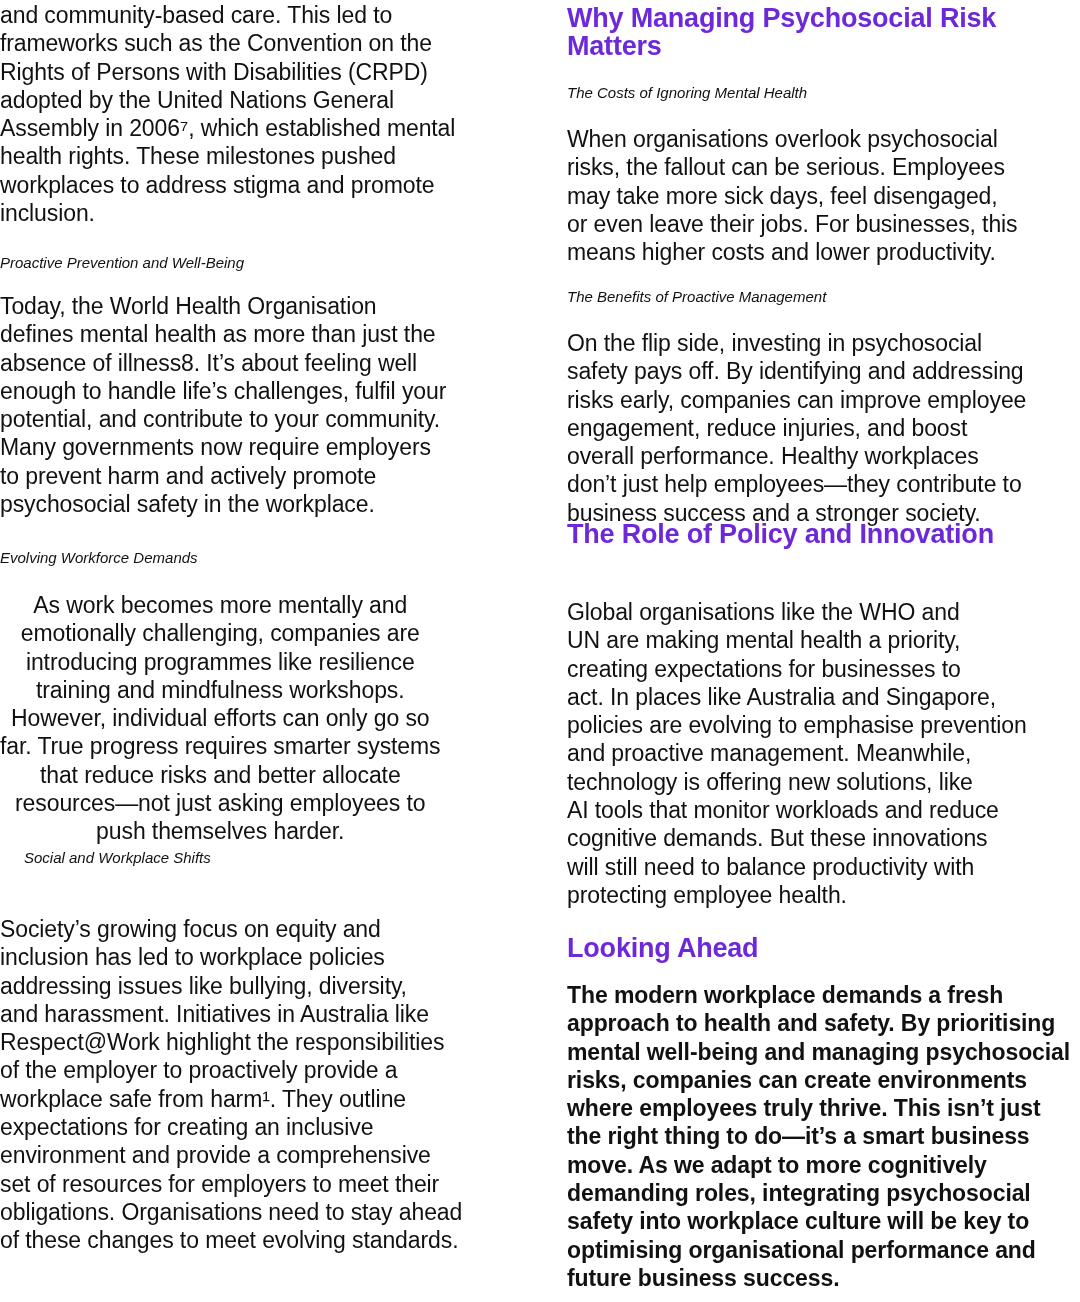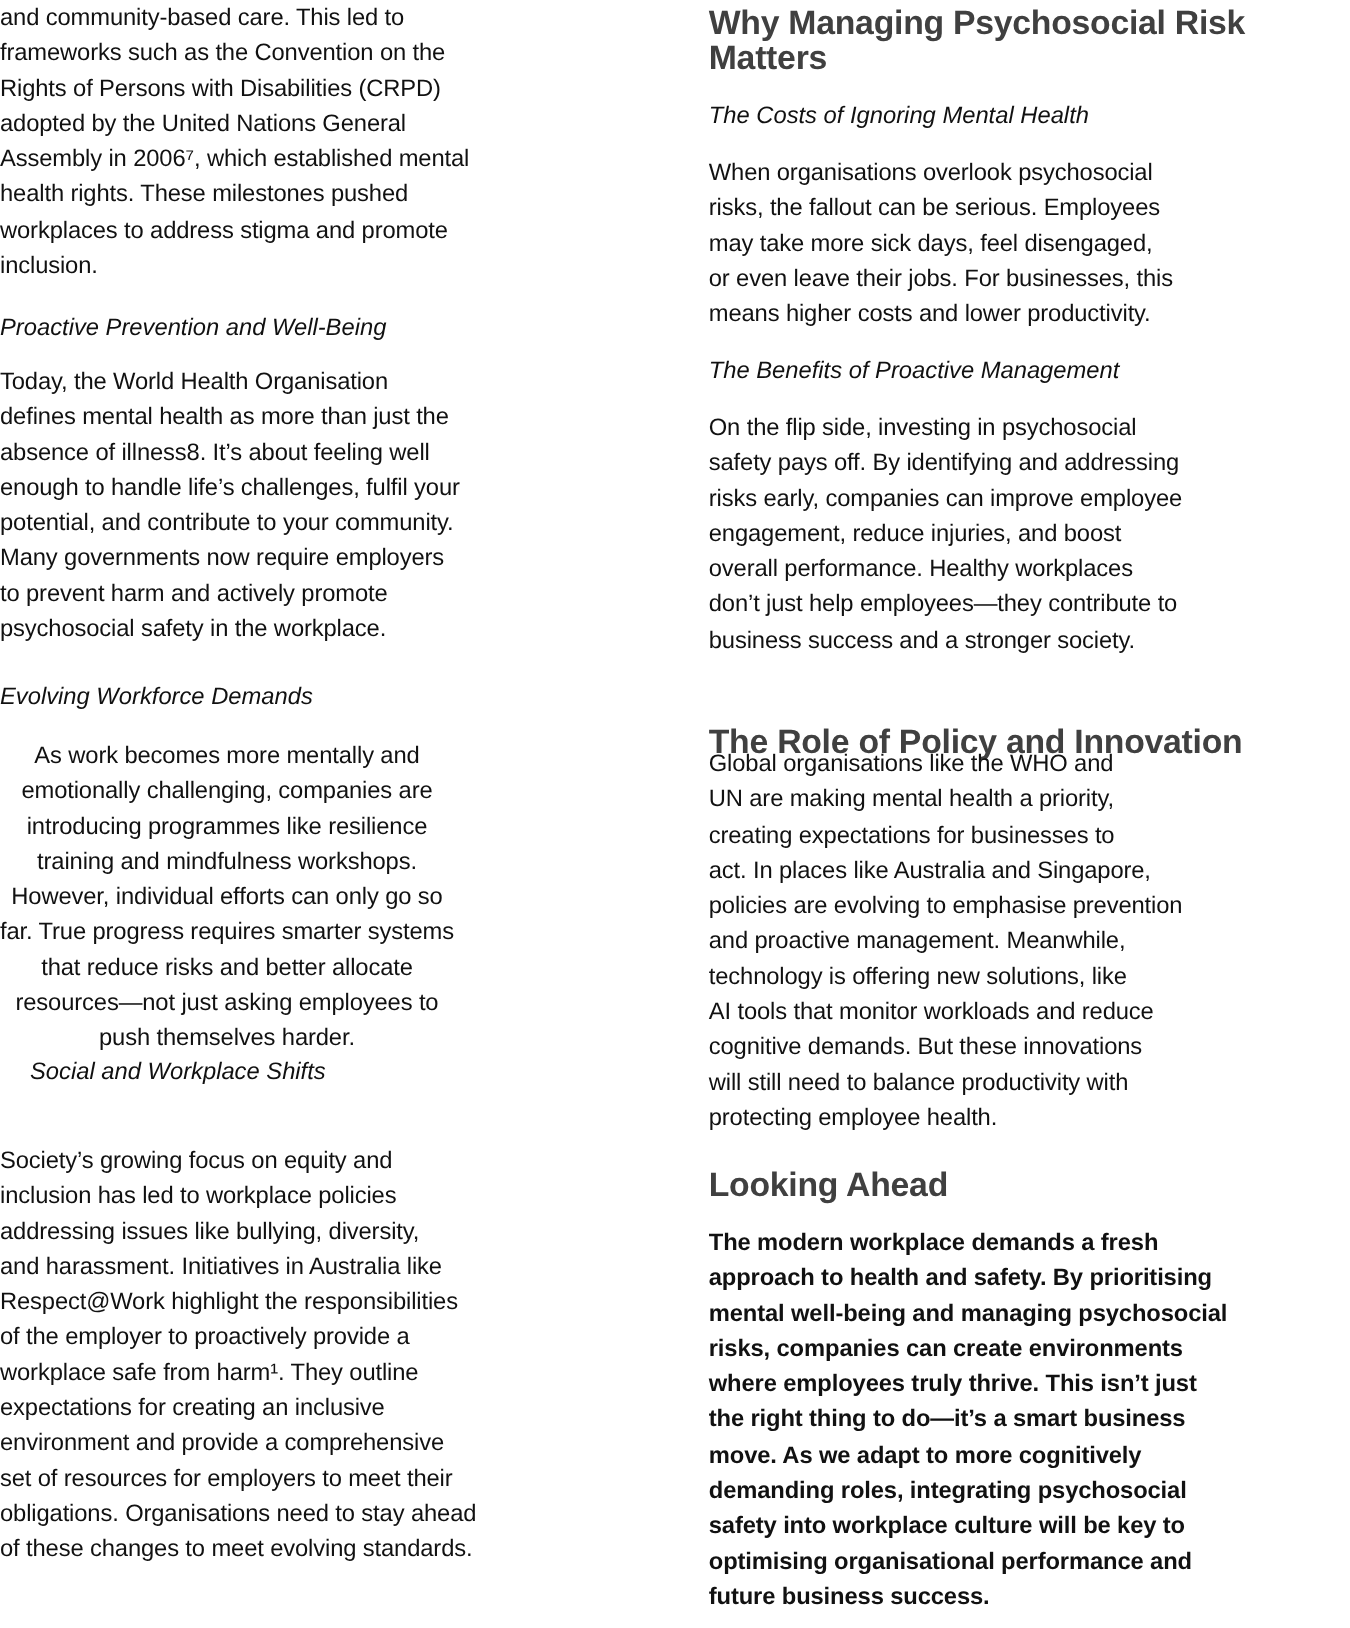--- a/index.html
+++ b/index.html
@@ -16,38 +16,38 @@
       color: #111111;
     }
     .col {
       position: absolute;
       top: 0;
     }
     .col-left { left: 0; width: 540px; }
     .col-right { left: 567px; width: 513px; }
     p.body {
       margin: 0;
-      font-size: 19px;
+      font-size: 23px;
       line-height: 28.3px;
       letter-spacing: -0.1px;
       white-space: pre-line;
     }
     p.sub {
       margin: 0;
-      font-size: 19px;
+      font-size: 15px;
       line-height: 28px;
       font-style: italic;
       white-space: pre-line;
     }
     h2.heading {
       margin: 0;
       font-size: 27px;
       line-height: 28px;
       font-weight: bold;
-      color: #404040;
+      color: #6d28d9;
       white-space: pre-line;
       letter-spacing: -0.2px;
     }
     .abs { position: absolute; left: 0; }
   </style>
 </head>
 <body>
 
 <div class="col col-left">
   <p class="body abs" style="top:1px;">and community-based care. This led to
@@ -108,21 +108,21 @@
 
   <p class="sub abs" style="top:283px;text-align:center;">The Benefits of Proactive Management</p>
   <p class="body abs" style="top:329px;">On the flip side, investing in psychosocial
 safety pays off. By identifying and addressing
 risks early, companies can improve employee
 engagement, reduce injuries, and boost
 overall performance. Healthy workplaces
 don’t just help employees—they contribute to
 business success and a stronger society.</p>
 
-  <h2 class="heading abs" style="top:579px;">The Role of Policy and Innovation</h2>
+  <h2 class="heading abs" style="top:520px;">The Role of Policy and Innovation</h2>
   <p class="body abs" style="top:598px;">Global organisations like the WHO and
 UN are making mental health a priority,
 creating expectations for businesses to
 act. In places like Australia and Singapore,
 policies are evolving to emphasise prevention
 and proactive management. Meanwhile,
 technology is offering new solutions, like
 AI tools that monitor workloads and reduce
 cognitive demands. But these innovations
 will still need to balance productivity with

